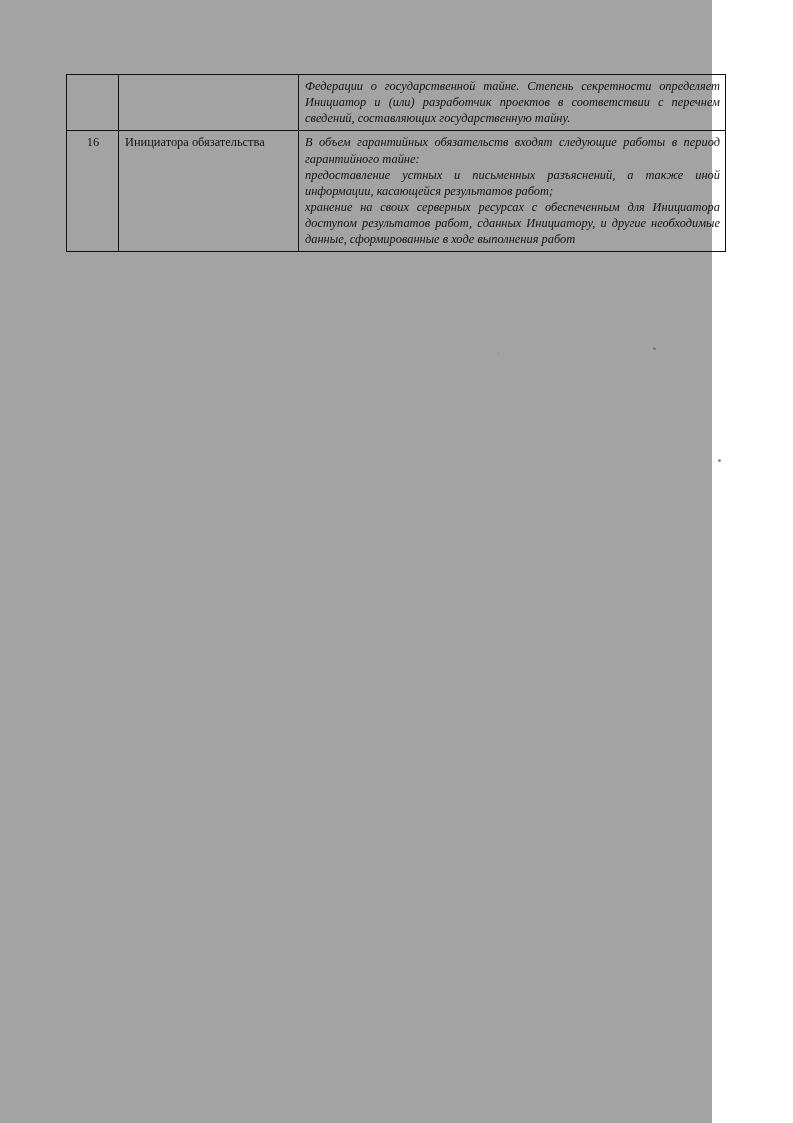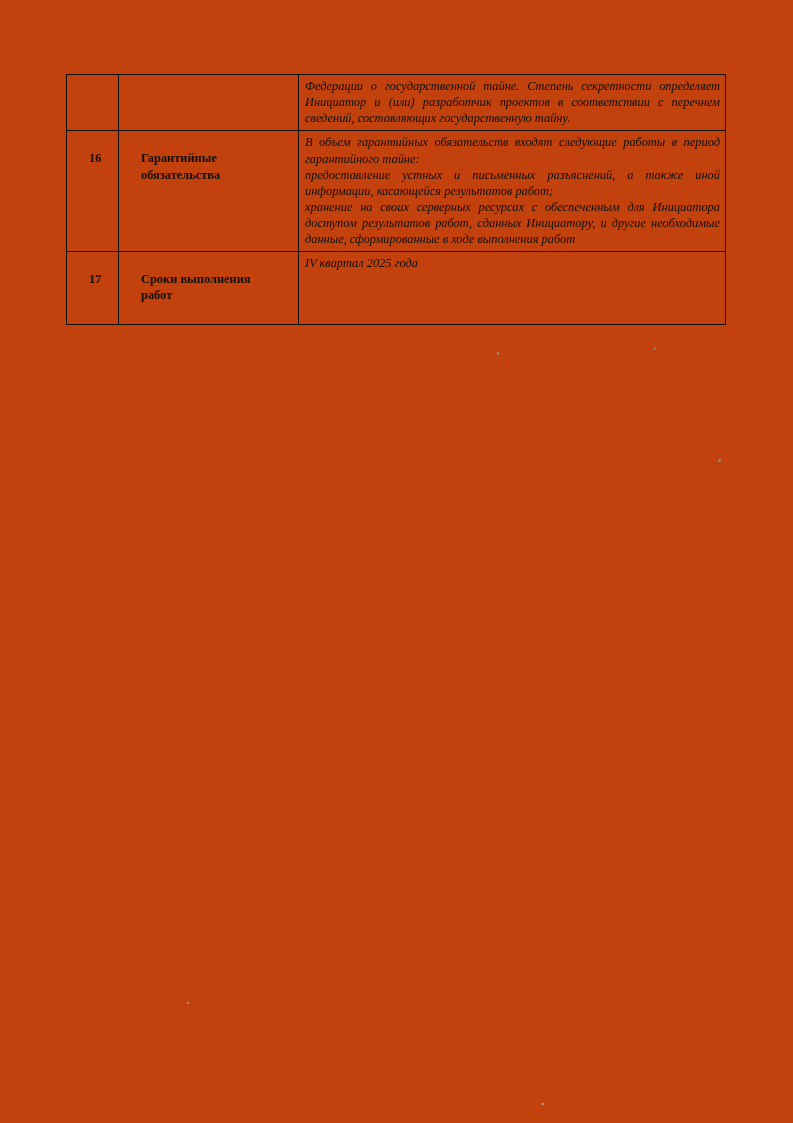--- a/index.html
+++ b/index.html
@@ -13,23 +13,23 @@
     position: relative;
     font-family: "Liberation Serif", "DejaVu Serif", serif;
     color: #111111;
     overflow: hidden;
   }
 
   .page {
     position: absolute;
     top: 0;
     left: 0;
-    width: 793px;
+    width: 712px;
     height: 1123px;
-    background: #c2410c;
+    background: #a3a3a3;
   }
 
   .doc-table {
     position: absolute;
     top: 74px;
     left: 66px;
     width: 660px;
     border-collapse: collapse;
     table-layout: fixed;
   }
@@ -59,22 +59,21 @@
   }
 
   .col-body p {
     margin: 0;
     text-align: justify;
     text-justify: inter-word;
   }
 
   .col-name p,
   .col-num p {
-    margin: 16px;
-    font-weight: bold;
+    margin: 0;
   }
 
   .cell-continued {
     
   }
 
   .speck {
     position: absolute;
     background: #9a9a9a;
     border-radius: 50%;
@@ -102,40 +101,29 @@
         <td class="col-body cell-continued">
           <p>Федерации о государственной тайне. Степень секретности определяет Инициатор и (или) разработчик проектов в соответствии с перечнем сведений, составляющих государственную тайну.</p>
         </td>
       </tr>
 
       <tr>
         <td class="col-num">
           <p>16</p>
         </td>
         <td class="col-name">
-          <p>Гарантийные обязательства</p>
+          <p>Инициатора обязательства</p>
         </td>
         <td class="col-body">
           <p>В объем гарантийных обязательств входят следующие работы в период гарантийного тайне:</p>
           <p>предоставление устных и письменных разъяснений, а также иной информации, касающейся результатов работ;</p>
           <p>хранение на своих серверных ресурсах с обеспеченным для Инициатора доступом результатов работ, сданных Инициатору, и другие необходимые данные, сформированные в ходе выполнения работ</p>
         </td>
       </tr>
 
-      <tr>
-        <td class="col-num">
-          <p>17</p>
-        </td>
-        <td class="col-name">
-          <p>Сроки выполнения работ</p>
-        </td>
-        <td class="col-body">
-          <p>IV квартал 2025 года</p>
-        </td>
-      </tr>
     </tbody>
   </table>
 
   <span class="speck s1"></span>
   <span class="speck s2"></span>
   <span class="speck s3"></span>
   <span class="speck s4"></span>
   <span class="speck s5"></span>
 
 </div>

